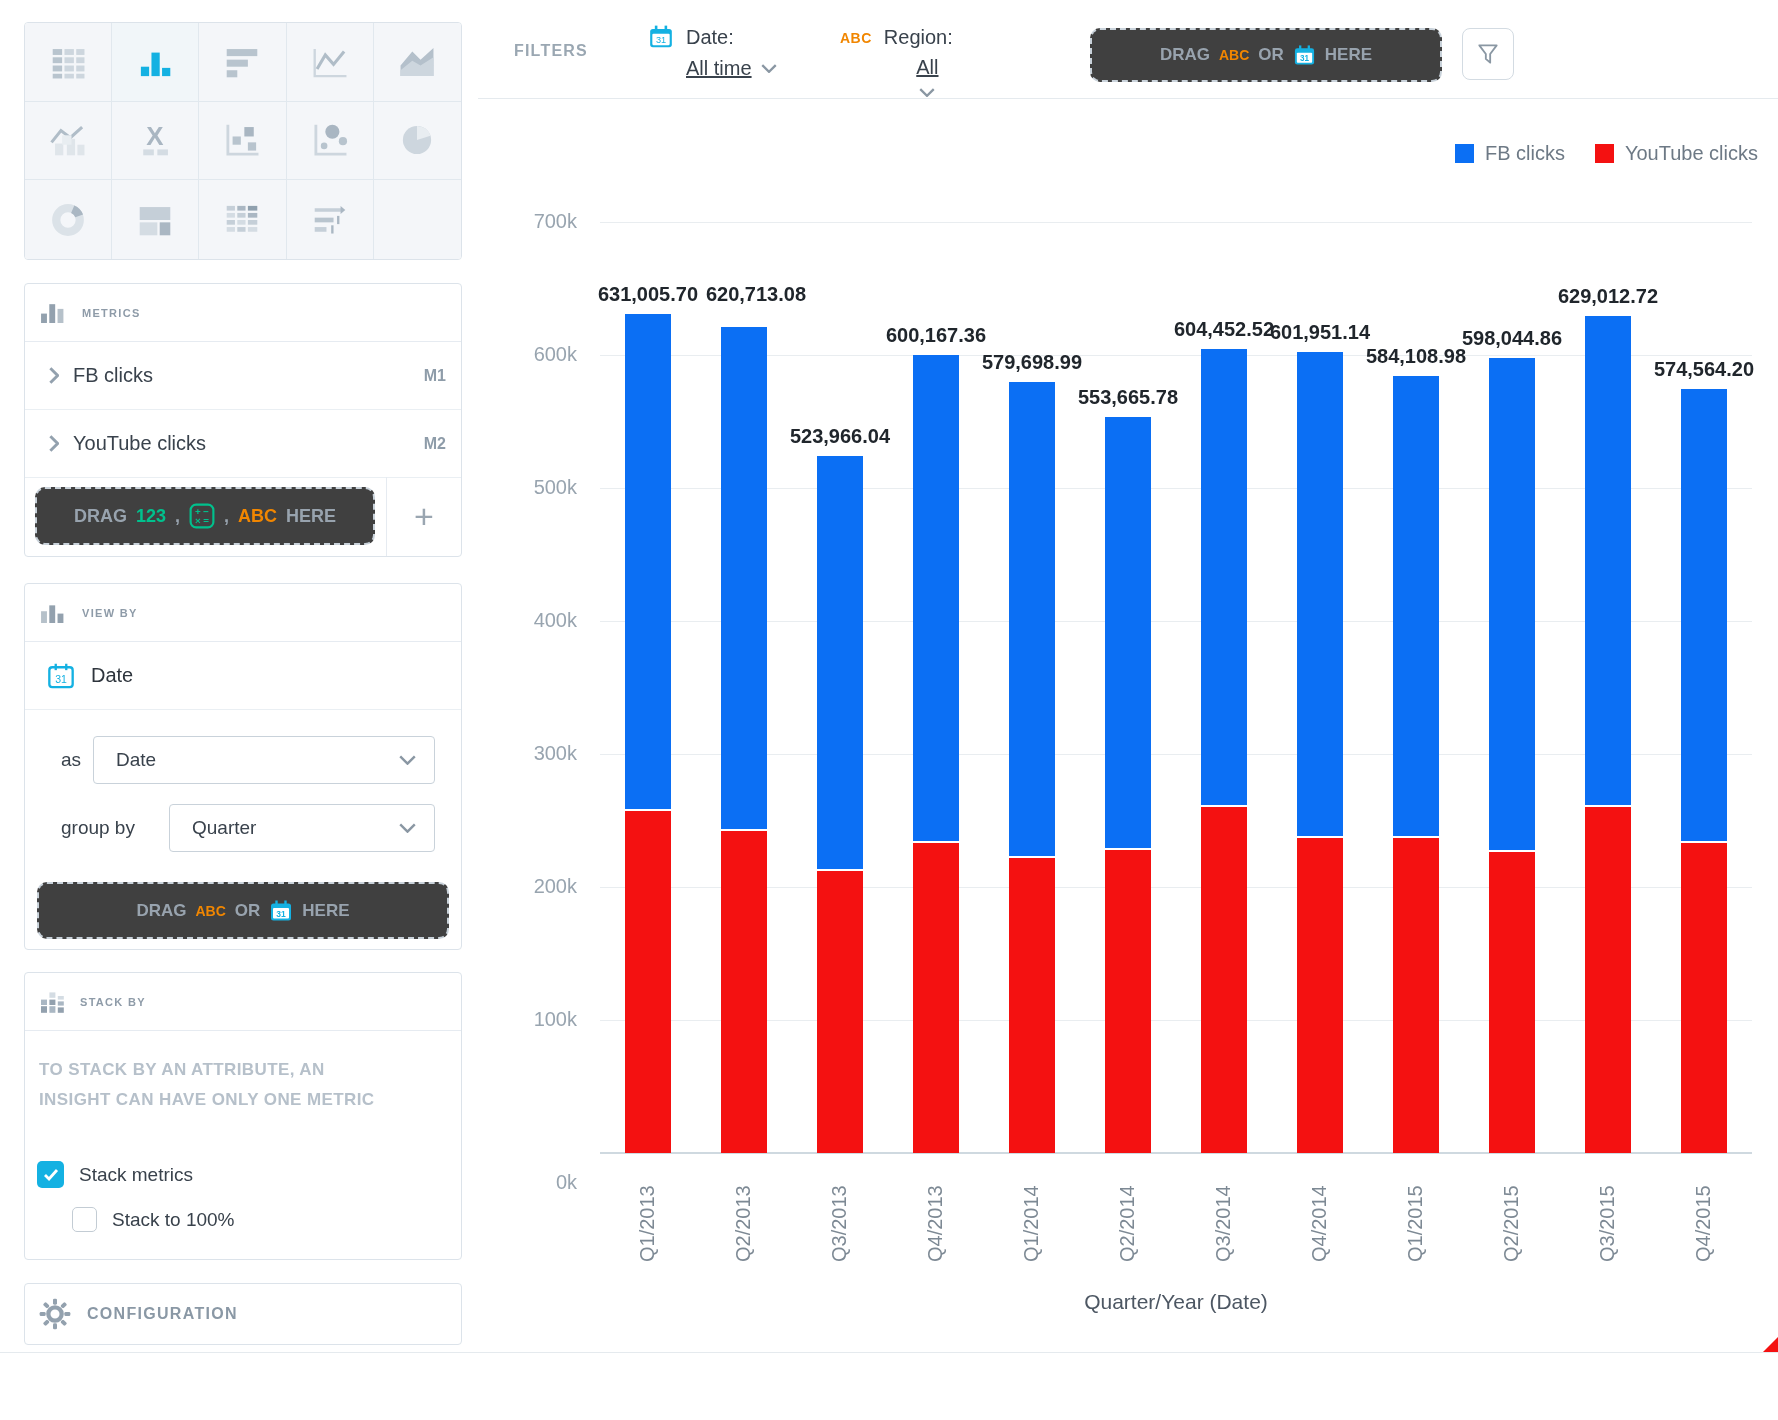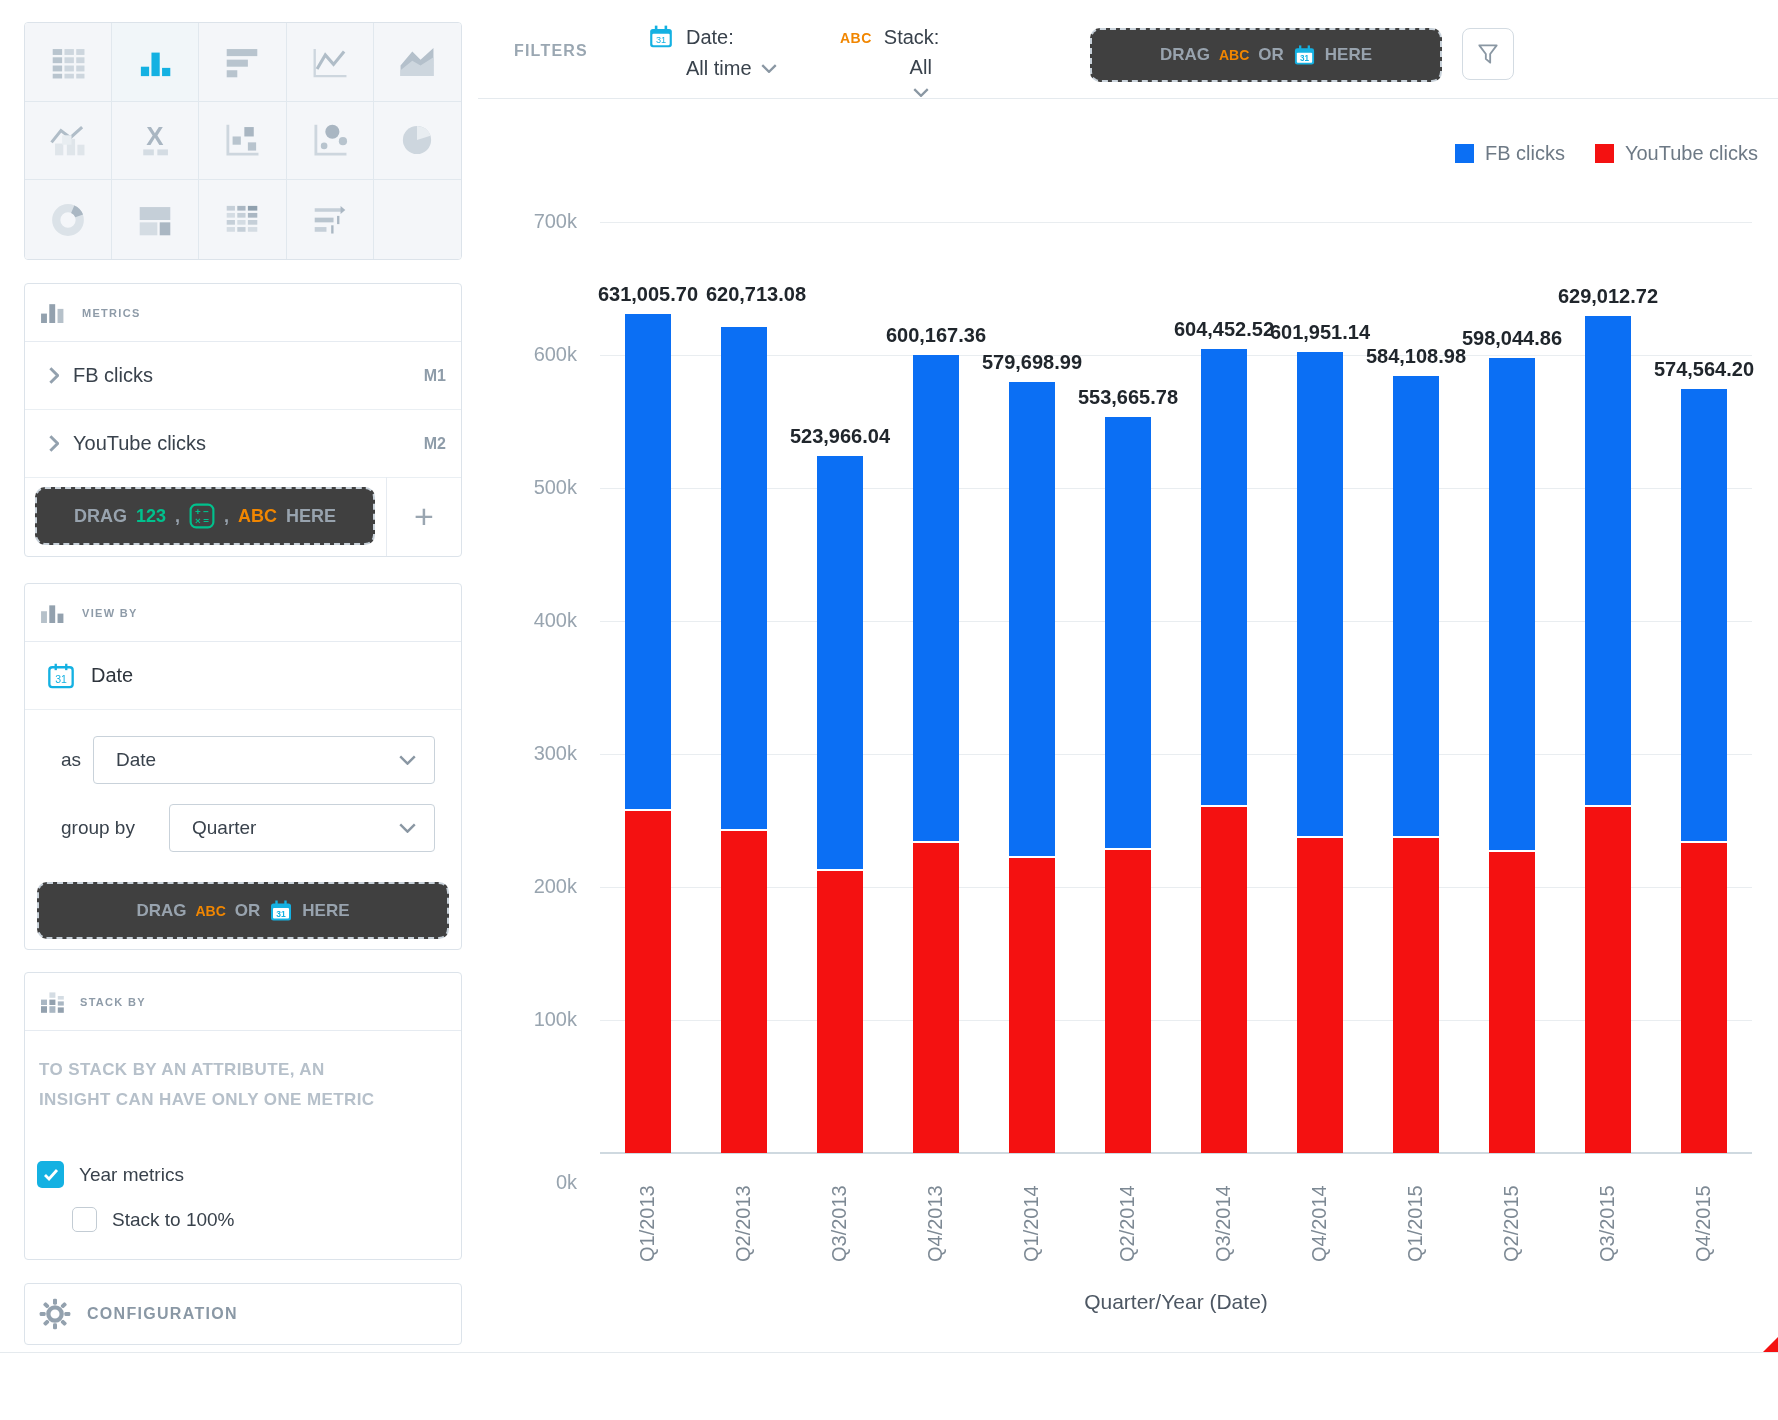--- a/index.html
+++ b/index.html
@@ -61,21 +61,21 @@
   .cb-label { font-size:19px; color:#39424c; }
 
   .config { top:1283px; height:62px; display:flex; align-items:center; gap:16px; padding:0 14px;
             color:#8a98a5; font-weight:bold; font-size:16px; letter-spacing:1.3px; cursor:pointer; }
 
   
   .filters-label { position:absolute; left:514px; top:42px; color:#9aa7b2; font-weight:bold;
                    font-size:16px; letter-spacing:1.2px; }
   .filter-chip { position:absolute; cursor:pointer; }
   .chip-top { display:flex; align-items:center; gap:12px; font-size:20px; color:#39424c; }
-  .chip-val { display:flex; align-items:center; gap:9px; font-size:20px; color:#39424c; margin-top:7px; }
+  .chip-val { display:flex; align-items:center; gap:9px; font-size:20px; color:#39424c; margin-top:7px;text-decoration:underline; }
   .abc-tag { color:#f18600; font-weight:bold; font-size:14px; letter-spacing:0.5px; }
   .filters-drop { position:absolute; left:1090px; top:28px; width:352px; height:54px; font-size:17px; }
   .funnel-btn { position:absolute; left:1462px; top:28px; width:52px; height:52px; border:1px solid #d3dbe2;
                 border-radius:8px; background:#fff; display:flex; align-items:center; justify-content:center;
                 cursor:pointer; }
   .topbar-divider { position:absolute; top:98px; left:478px; right:0; height:1px; background:#e5eaee; }
 
   
   #chart-layer { position:absolute; inset:0; }
   .legend { position:absolute; top:142px; right:20px; display:flex; align-items:center; gap:30px; }
@@ -348,21 +348,21 @@
     </svg>
     <span>STACK BY</span>
   </div>
   <div class="stack-note">TO STACK BY AN ATTRIBUTE, AN INSIGHT CAN HAVE ONLY ONE METRIC</div>
   <div class="cb-row" style="left:12px; top:188px;">
     <span class="cb on">
       <svg width="16" height="13" viewBox="0 0 16 13">
           <polyline points="2,7 6,11 14,2" stroke="#fff" stroke-width="2.8" fill="none"></polyline>
         </svg>
     </span>
-    <span class="cb-label">Year metrics</span>
+    <span class="cb-label">Stack metrics</span>
   </div>
   <div class="cb-row" style="left:47px; top:234px;">
     <span class="cb off"></span>
     <span class="cb-label">Stack to 100%</span>
   </div>
 </div>
 
 <div class="card config">
   <svg width="32" height="32" viewBox="0 0 24 24">
     <circle cx="12" cy="12" r="5" fill="none" stroke="#93a1ae" stroke-width="3.2"></circle>
@@ -413,21 +413,21 @@
     <span>All time</span>
     <svg width="16" height="9" viewBox="0 0 14 8">
         <polyline points="1,1 7,7 13,1" stroke="#8a97a3" stroke-width="2" fill="none"></polyline>
       </svg>
   </div>
 </div>
 
 <div class="filter-chip" style="left:840px; top:26px;">
   <div class="chip-top">
     <span class="abc-tag">ABC</span>
-    <span>Stack:</span>
+    <span>Region:</span>
   </div>
   <div class="chip-val" style="margin-left:62px;flex-direction:column;">
     <span>All</span>
     <svg width="16" height="9" viewBox="0 0 14 8">
         <polyline points="1,1 7,7 13,1" stroke="#8a97a3" stroke-width="2" fill="none"></polyline>
       </svg>
   </div>
 </div>
 
 <div class="dashed filters-drop">

